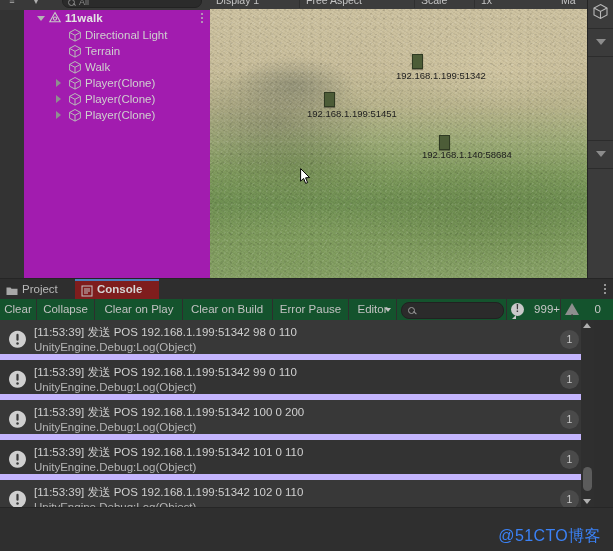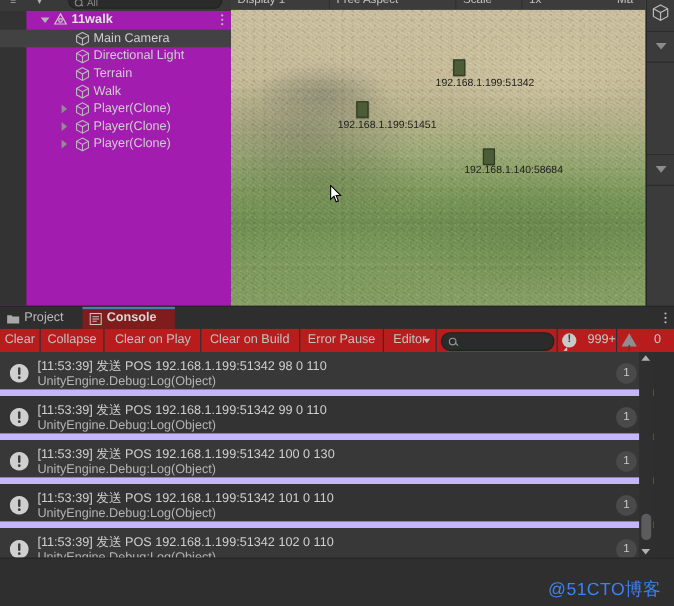--- a/index.html
+++ b/index.html
@@ -90,21 +90,21 @@
   
   .dock{position:absolute;left:0;top:278px;width:613px;height:273px;background:#383838;border-top:1px solid #252525;}
   .tabs{position:absolute;left:0;top:0;width:613px;height:20px;background:#2e2e2e;}
   .tab{position:absolute;top:0;height:20px;line-height:20px;font-size:11.5px;color:#b9b9b9;padding:0 9px 0 22px;box-sizing:border-box;}
   .tab.active{background:#7f1d1d;color:#d6d6d6;font-weight:bold;}
   .tab.active:before{content:"";position:absolute;left:0;top:0;right:0;height:2px;background:#4a7ebb;}
   .tab .tico{position:absolute;left:6px;top:4px;width:12px;height:12px;}
   .dots3{position:absolute;right:6px;top:5px;width:3px;height:11px;}
   .dots3 i{display:block;width:2px;height:2px;background:#b9b9b9;margin-bottom:2px;border-radius:50%;}
 
-  .ctb{position:absolute;left:0;top:20px;width:613px;height:21px;background:#b91c1c;border-bottom:1px solid #2b2b2b;}
+  .ctb{position:absolute;left:0;top:20px;width:613px;height:21px;background:#14532d;border-bottom:1px solid #2b2b2b;}
   .cbtn{position:absolute;top:0;height:21px;line-height:21px;font-size:11.5px;color:#c2c2c2;text-align:center;border-right:1px solid #2e2e2e;box-sizing:border-box;}
   .cbtn.first{border-left:none;}
   .cbtn .dd{position:absolute;right:5px;top:9px;width:0;height:0;border-left:3.5px solid transparent;border-right:3.5px solid transparent;border-top:4px solid #c2c2c2;}
   .csearch{position:absolute;top:3px;left:401px;width:101px;height:15px;background:#2b2b2b;border:1px solid #212121;border-radius:8px;}
   .csearch .mg{position:absolute;left:6px;top:4px;width:5px;height:5px;border:1.2px solid #9a9a9a;border-radius:50%;}
   .csearch .mg:after{content:"";position:absolute;left:4px;top:4px;width:3.5px;height:1.2px;background:#9a9a9a;transform:rotate(45deg);}
   .cntbox{position:absolute;top:0;height:21px;line-height:21px;font-size:11.5px;color:#c8c8c8;border-left:1px solid #2e2e2e;box-sizing:border-box;padding-left:22px;text-align:right;}
   .cntbox .err{position:absolute;left:4px;top:4px;width:13px;height:13px;border-radius:50%;background:#c9c9c9;}
   .cntbox .err:after{content:"!";position:absolute;left:0;right:0;top:-1px;text-align:center;color:#3a3a3a;font-size:10px;font-weight:bold;line-height:14px;}
   .cntbox .err:before{content:"";position:absolute;left:1px;bottom:-3px;width:4px;height:4px;background:#c9c9c9;clip-path:polygon(0 100%,100% 0,100% 100%);}
@@ -159,28 +159,20 @@
       </span>
       <span class="lbl" style="left:65px;top:0;">11walk</span>
       <span class="kebab">
           <i></i>
           <i></i>
           <i></i>
         </span>
     </div>
 
     <div id="hier-rows">
-        <div class="row sel">
-          <span class="ico" style="left:68px;"><svg width="14" height="14" viewBox="0 0 14 14">
-              <path d="M7 1.5 L12.4 4.4 L12.4 10.2 L7 13.1 L1.6 10.2 L1.6 4.4 Z" fill="none" stroke="#b9b9b9" stroke-width="1"></path>
-              <path d="M1.6 4.4 L7 7.3 L12.4 4.4" fill="none" stroke="#b9b9b9" stroke-width="1"></path>
-              <path d="M7 7.3 L7 13.1" fill="none" stroke="#b9b9b9" stroke-width="1"></path>
-            </svg></span>
-          <span class="lbl" style="left:85px;">Main Camera</span>
-        </div>
         <div class="row">
           <span class="ico" style="left:68px;"><svg width="14" height="14" viewBox="0 0 14 14">
               <path d="M7 1.5 L12.4 4.4 L12.4 10.2 L7 13.1 L1.6 10.2 L1.6 4.4 Z" fill="none" stroke="#b9b9b9" stroke-width="1"></path>
               <path d="M1.6 4.4 L7 7.3 L12.4 4.4" fill="none" stroke="#b9b9b9" stroke-width="1"></path>
               <path d="M7 7.3 L7 13.1" fill="none" stroke="#b9b9b9" stroke-width="1"></path>
             </svg></span>
           <span class="lbl" style="left:85px;">Directional Light</span>
         </div>
         <div class="row">
           <span class="ico" style="left:68px;"><svg width="14" height="14" viewBox="0 0 14 14">
@@ -359,21 +351,21 @@
           <span class="l2">UnityEngine.Debug:Log(Object)</span>
           <span class="badge">1</span>
         </div>
         <div class="logrow even">
           <span class="licon"><svg width="19" height="19" viewBox="0 0 19 19">
               <path d="M9.5 0.8 a8.5 8.5 0 1 1 -0.01 0 Z" fill="#cfcfcf"></path>
               <path d="M4.5 14 L7 16.8 L8 13.5 Z" fill="#cfcfcf"></path>
               <rect x="8.4" y="3.8" width="2.2" height="7" rx="1.1" fill="#3a3a3a"></rect>
               <circle cx="9.5" cy="13.4" r="1.25" fill="#3a3a3a"></circle>
             </svg></span>
-          <span class="l1">[11:53:39] 发送 POS 192.168.1.199:51342 100 0 130</span>
+          <span class="l1">[11:53:39] 发送 POS 192.168.1.199:51342 100 0 200</span>
           <span class="l2">UnityEngine.Debug:Log(Object)</span>
           <span class="badge">1</span>
         </div>
         <div class="logrow odd">
           <span class="licon"><svg width="19" height="19" viewBox="0 0 19 19">
               <path d="M9.5 0.8 a8.5 8.5 0 1 1 -0.01 0 Z" fill="#cfcfcf"></path>
               <path d="M4.5 14 L7 16.8 L8 13.5 Z" fill="#cfcfcf"></path>
               <rect x="8.4" y="3.8" width="2.2" height="7" rx="1.1" fill="#3a3a3a"></rect>
               <circle cx="9.5" cy="13.4" r="1.25" fill="#3a3a3a"></circle>
             </svg></span>

